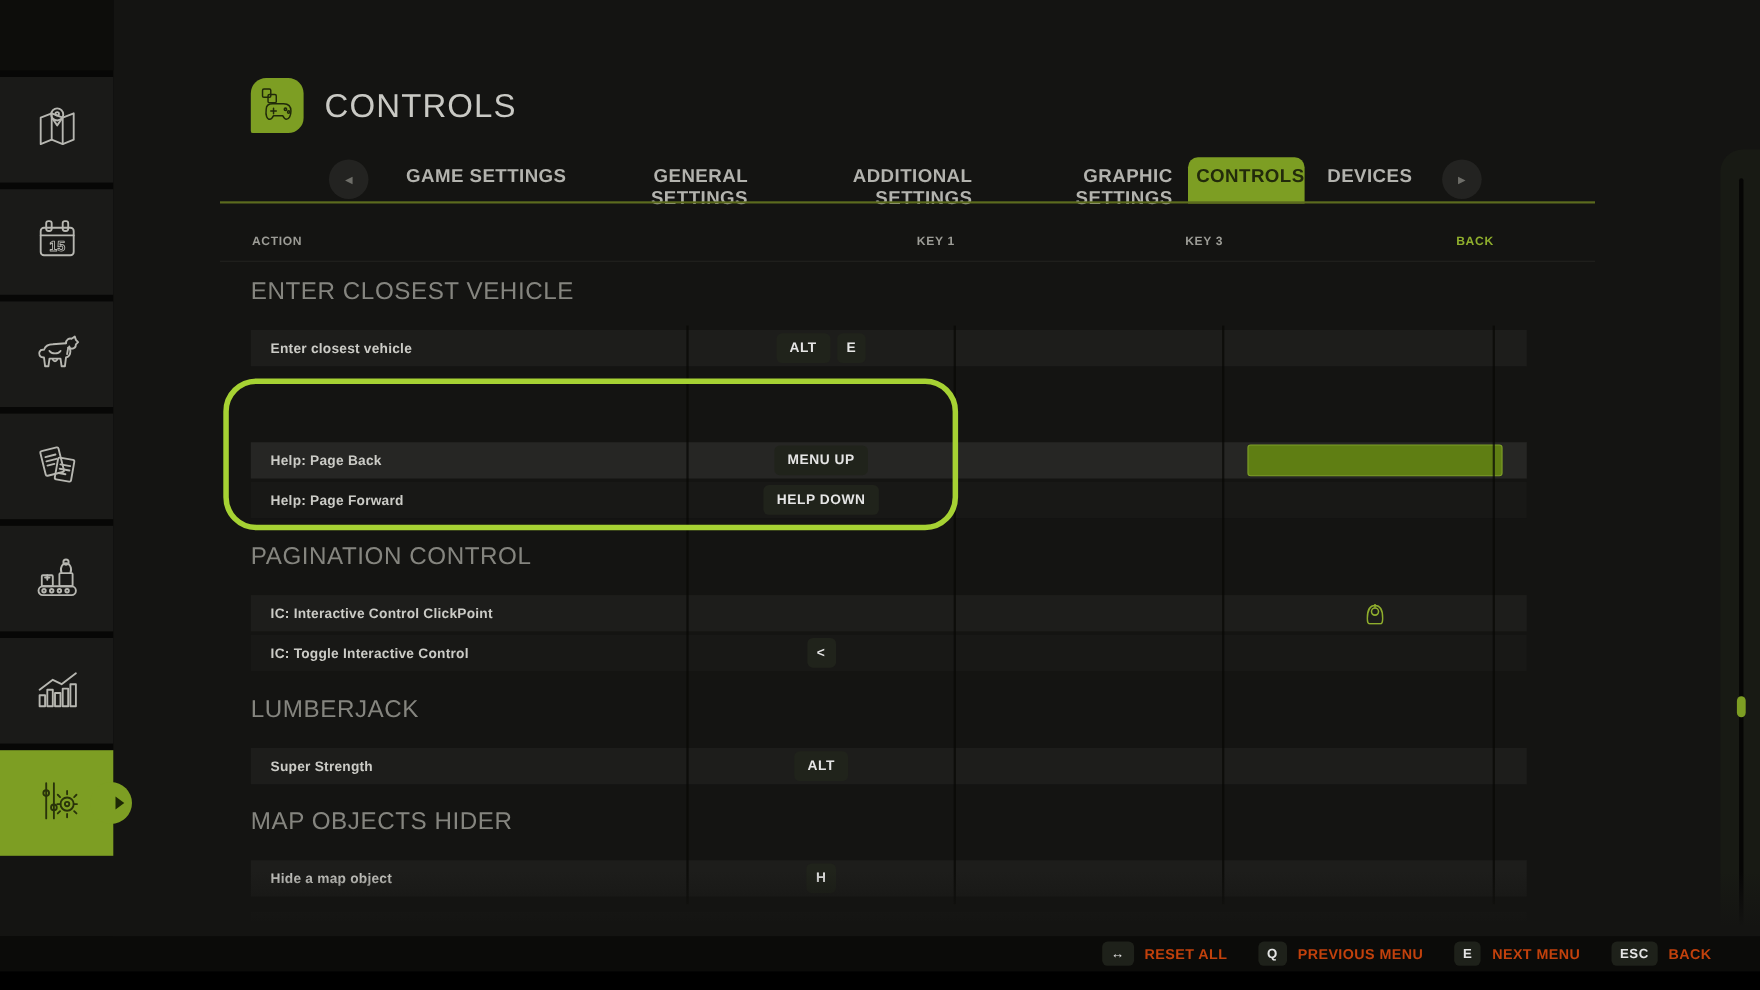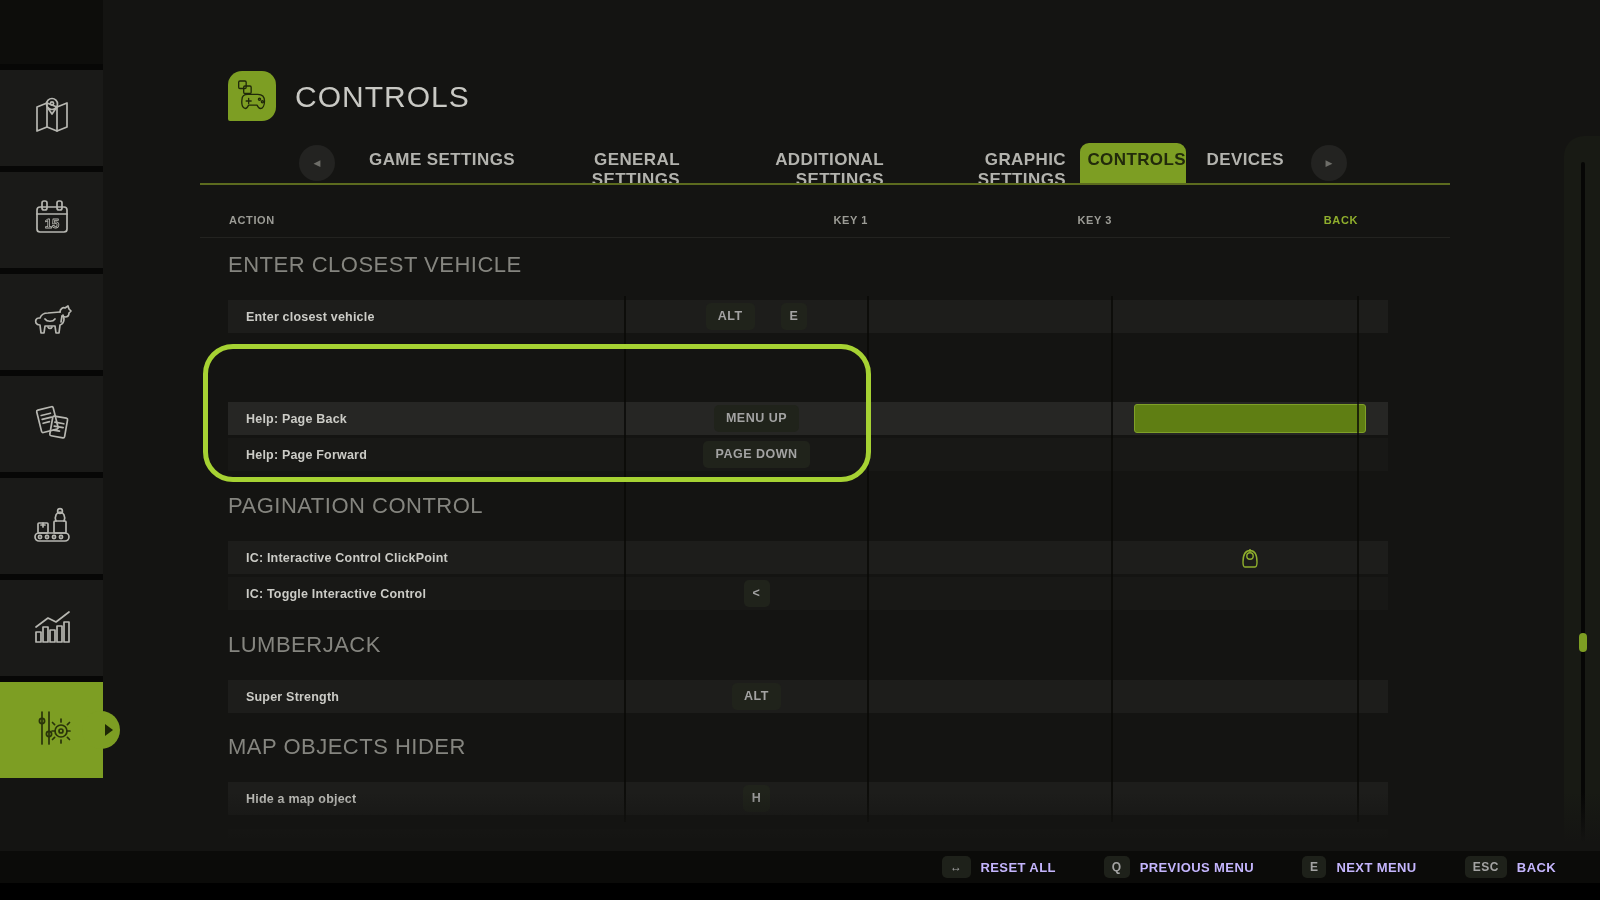--- a/index.html
+++ b/index.html
@@ -43,43 +43,43 @@
 
   
   .section-title { position:absolute; left:228px; font-size:22px; color:#85857f; letter-spacing:0.5px; }
   .section-title.bright { color:#e8e8e4; }
   .row { position:absolute; left:228px; width:1160px; height:33px; background:#1d1d1b;
          display:grid; grid-template-columns:397px 243px 244px 276px; align-items:center; cursor:pointer; }
   .row.alt { background:#181816; }
   .row.selected { background:#262624; }
   .action-label { font-size:12.5px; font-weight:bold; color:#cbcbc6; padding-left:18px; letter-spacing:0.2px; }
   .cell { display:flex; align-items:center; justify-content:center; gap:6px; height:100%; }
-  .chip { background:#20231b; color:#a3a3a3; font-size:12.5px; font-weight:bold; letter-spacing:0.5px;
-          padding:7px 12px; border-radius:5px; line-height:1; cursor:pointer;margin-left:20px; }
+  .chip { background:#20231b; color:#e5e5e5; font-size:12.5px; font-weight:bold; letter-spacing:0.5px;
+          padding:7px 12px; border-radius:5px; line-height:1; cursor:pointer; }
   .chip.sq { padding:7px 9px; min-width:26px; text-align:center; }
   .vsep { position:absolute; top:296px; width:2px; height:526px; background:rgba(8,8,6,0.75); z-index:2; }
   .highlight-ring { position:absolute; left:203px; top:344px; width:668px; height:138px;
           border:5px solid #a6d233; border-radius:30px; z-index:5; pointer-events:none; }
   .mouse-sel-cell { width:232px; height:29px; background:#5f7e13; border:1px solid #7fa028; border-radius:3px; cursor:pointer; }
   .mouse-glyph svg { stroke:#8fae2d; fill:none; stroke-width:1.4; }
   .fade-bottom { position:absolute; left:103px; top:792px; width:1497px; height:59px; z-index:3;
           background:linear-gradient(to bottom, rgba(20,20,18,0) 0%, #141412 85%); pointer-events:none; }
   .sliver { position:absolute; left:228px; top:829px; width:1160px; height:9px; background:#1e1e1c; opacity:0.55; }
 
   
   .scroll-wrap { position:absolute; left:1564px; top:136px; width:36px; height:736px;
           background:#181a14; border-radius:20px 0 0 20px; }
   .scroll-track { position:absolute; left:17px; top:26px; width:4px; height:684px; background:#060605; border-radius:2px; }
   .scroll-thumb { position:absolute; left:15px; top:497px; width:8px; height:19px; background:#7d9e23; border-radius:4px; cursor:pointer; }
 
   
   .footer { position:absolute; left:0; top:851px; width:1600px; height:32px; background:#0b0b09;
           display:flex; align-items:center; justify-content:flex-end; gap:28px; padding-right:44px; }
   .footer-item { display:flex; align-items:center; gap:10px; cursor:pointer; }
-  .footer-label { font-size:13px; font-weight:bold; color:#c4b5fd; letter-spacing:0.4px; }
+  .footer-label { font-size:13px; font-weight:bold; color:#c2410c; letter-spacing:0.4px; }
   .footer .chip { background:#1e211a; padding:5px 8px; font-size:12px; min-width:22px; text-align:center; }
   .bottom-strip { position:absolute; left:0; top:883px; width:1600px; height:17px; background:#000; }
   .top-strip { position:absolute; left:0; top:0; width:103px; height:64px; background:#0d0d0b; }
 </style>
 </head>
 <body>
 
 <div class="screen">
 
   <div class="sidebar">
@@ -233,21 +233,21 @@
       <span class="chip">MENU UP</span>
     </div>
     <div class="cell"></div>
     <div class="cell">
       <div class="mouse-sel-cell"></div>
     </div>
   </div>
   <div class="row alt" style="top:438px">
     <div class="action-label">Help: Page Forward</div>
     <div class="cell">
-      <span class="chip">PAGE DOWN</span>
+      <span class="chip">HELP DOWN</span>
     </div>
     <div class="cell"></div>
     <div class="cell"></div>
   </div>
   <div class="highlight-ring"></div>
 
   <div class="section-title" style="top:493px">PAGINATION CONTROL</div>
   <div class="row" style="top:541px">
     <div class="action-label">IC: Interactive Control ClickPoint</div>
     <div class="cell"></div>

